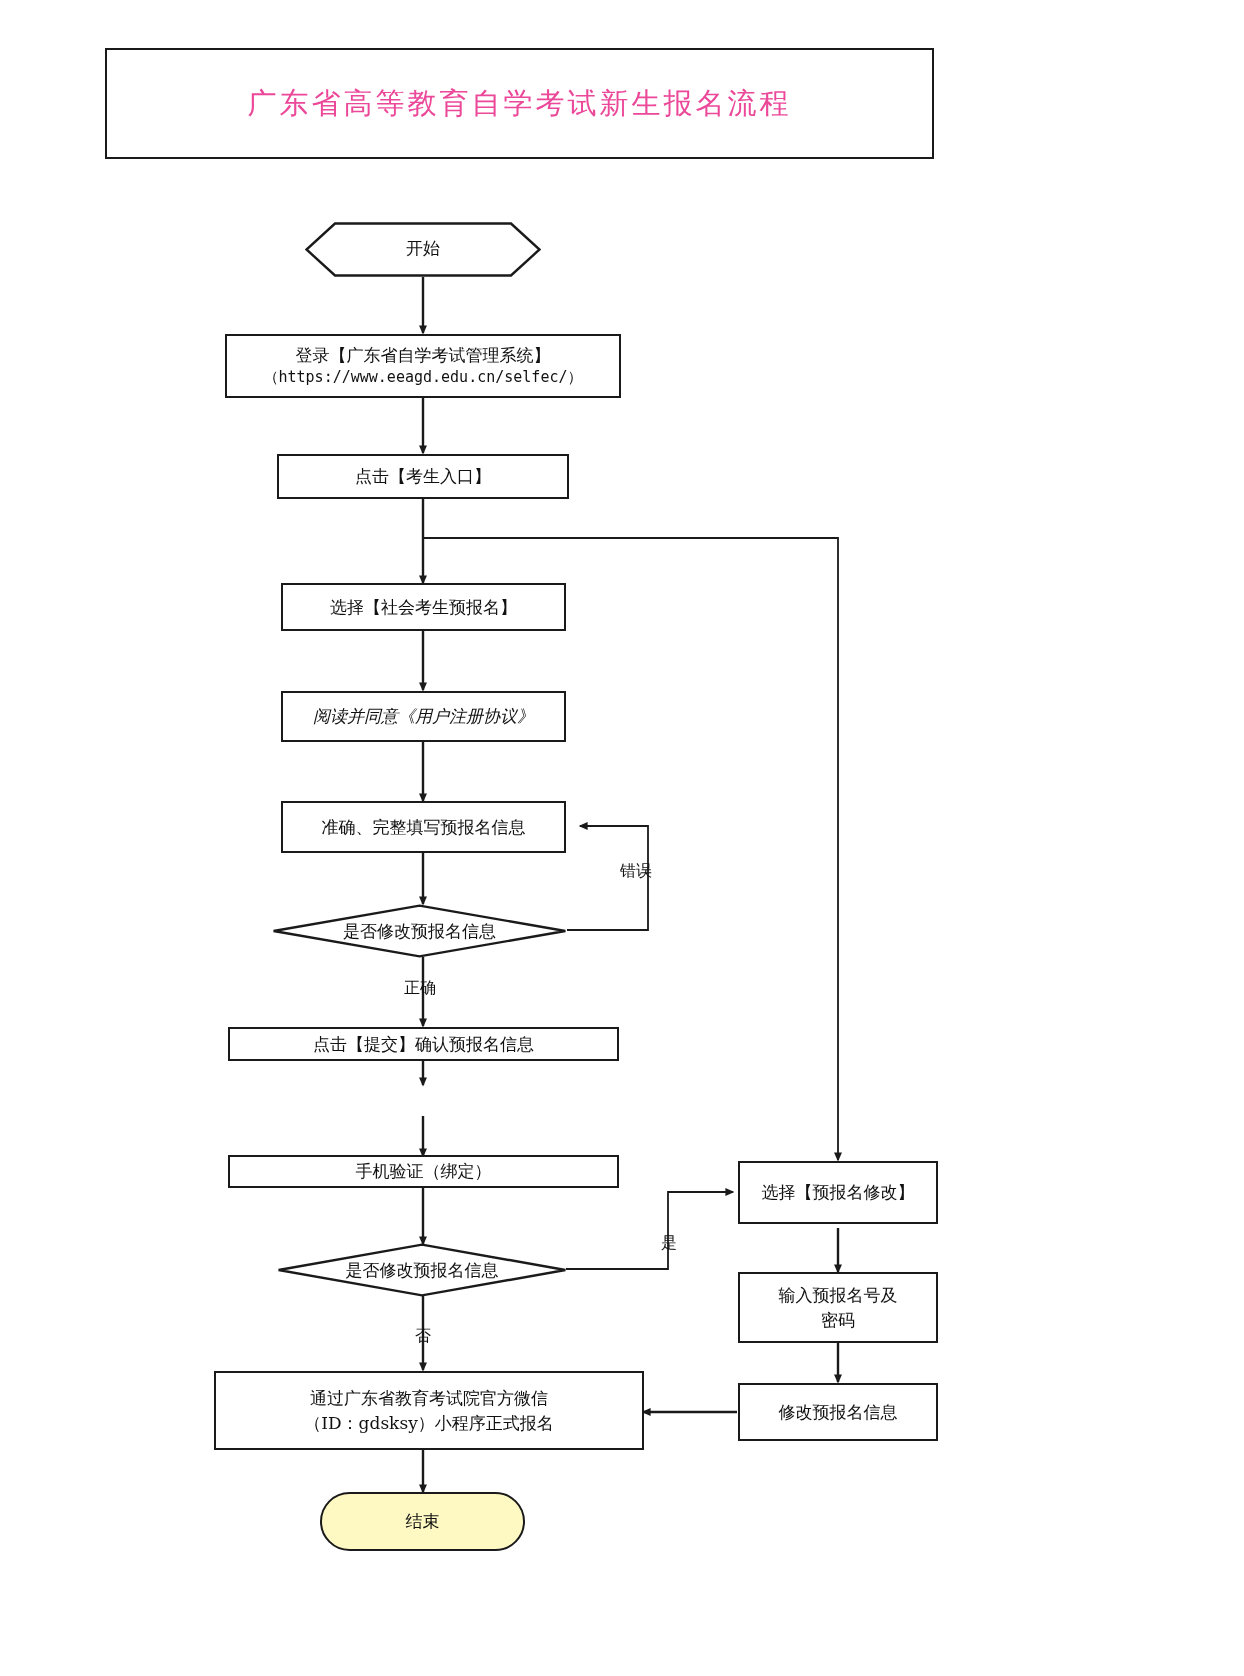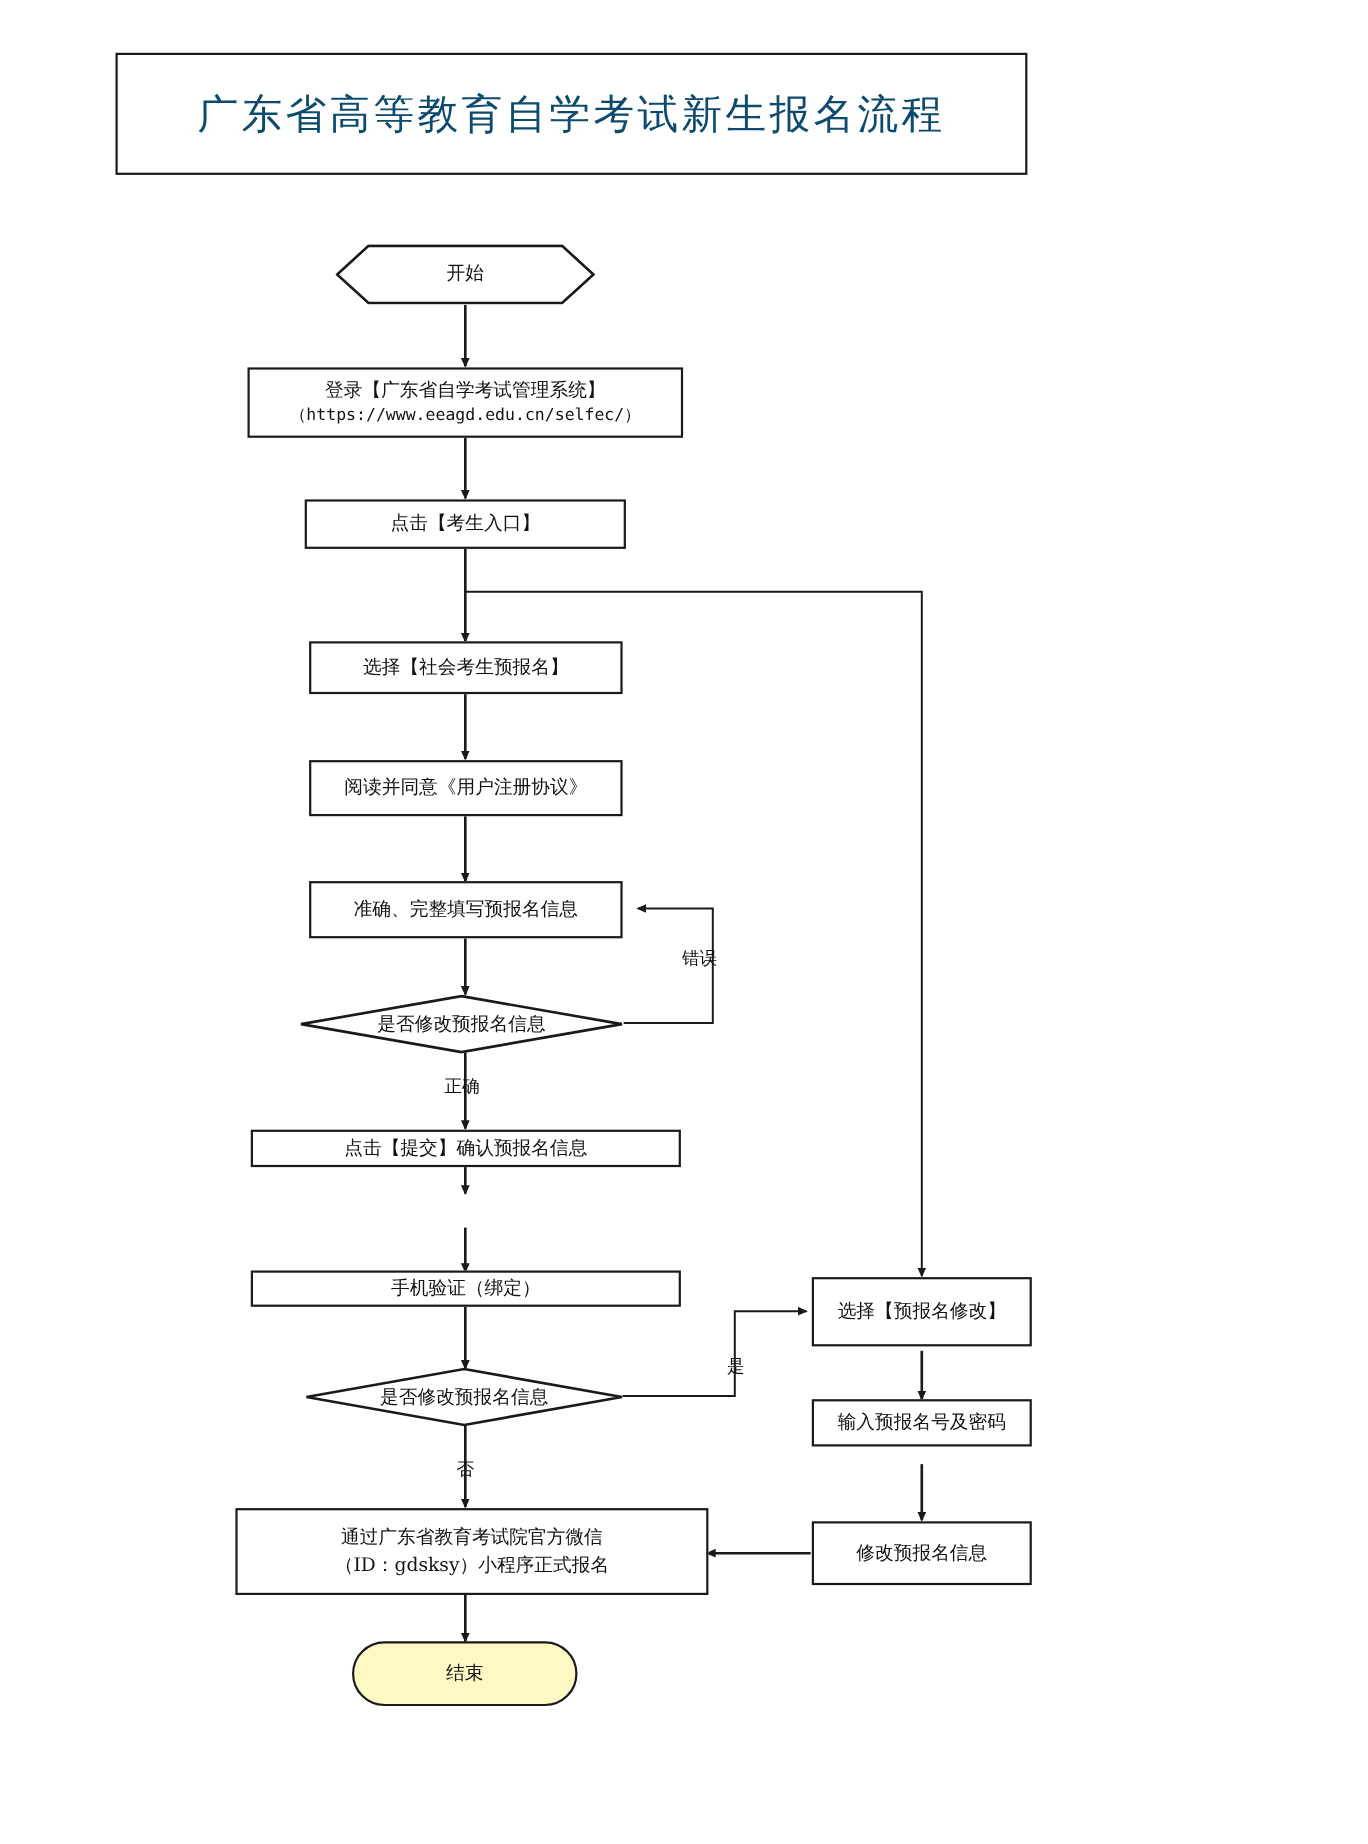--- a/index.html
+++ b/index.html
@@ -50,25 +50,25 @@
     width: 829px;
     height: 111px;
     border: 2px solid #1a1a1a;
     box-sizing: border-box;
     display: flex;
     align-items: center;
     justify-content: center;
     background: #fff;
   }
   .title-text {
-    font-size: 37px;
+    font-size: 29px;
     letter-spacing: 3px;
     font-family: Liberation Mono, monospace;
     white-space: nowrap;
-    color: #0c4a6e;
+    color: #ec4899;
   }
 
   
   .rect {
     border: 2px solid #1a1a1a;
     background: #ffffff;
     font-size: 17px;
   }
 
   
@@ -198,21 +198,21 @@
   </div>
 
   <div class="node rect" style="left:277px; top:454px; width:292px; height:45px;">
     <span>点击【考生入口】</span>
   </div>
 
   <div class="node rect" style="left:281px; top:583px; width:285px; height:48px;">
     <span>选择【社会考生预报名】</span>
   </div>
 
-  <div class="node rect" style="left:281px; top:691px; width:285px; height:51px;">
+  <div class="node rect" style="left:281px; top:691px; width:285px; height:51px;font-style:italic;">
     <span>阅读并同意《用户注册协议》</span>
   </div>
 
   <div class="node rect" style="left:281px; top:801px; width:285px; height:52px;">
     <span>准确、完整填写预报名信息</span>
   </div>
 
   <div class="node diamond" style="left:272px; top:904px; width:295px; height:54px;">
     <svg class="dia-shape" viewBox="0 0 295 54" preserveAspectRatio="none">
       <polygon points="147.5,1.6 293.4,27 147.5,52.4 1.6,27" fill="#ffffff" stroke="#1a1a1a" stroke-width="2.4"></polygon>
@@ -234,21 +234,21 @@
       <polygon points="145,1.6 288.4,27 145,52.4 1.6,27" fill="#ffffff" stroke="#1a1a1a" stroke-width="2.4"></polygon>
     </svg>
     <span class="dia-label">是否修改预报名信息</span>
   </div>
 
   <div class="node rect" style="left:738px; top:1161px; width:200px; height:63px; flex-direction:row;">
     <span class="line1">选择</span>
     <span class="line2">【预报名修改】</span>
   </div>
 
-  <div class="node rect" style="left:738px; top:1272px; width:200px; height:43px; align-items:center;">
+  <div class="node rect" style="left:738px; top:1272px; width:200px; height:71px; flex-direction:column;align-items:center;">
     <span class="line1">输入预报名号及</span>
     <span class="line2">密码</span>
   </div>
 
   <div class="node rect" style="left:738px; top:1383px; width:200px; height:58px;">
     <span>修改预报名信息</span>
   </div>
 
   <div class="node rect" style="left:214px; top:1371px; width:430px; height:79px; flex-direction:column;">
     <span class="line1">通过广东省教育考试院官方微信</span>

